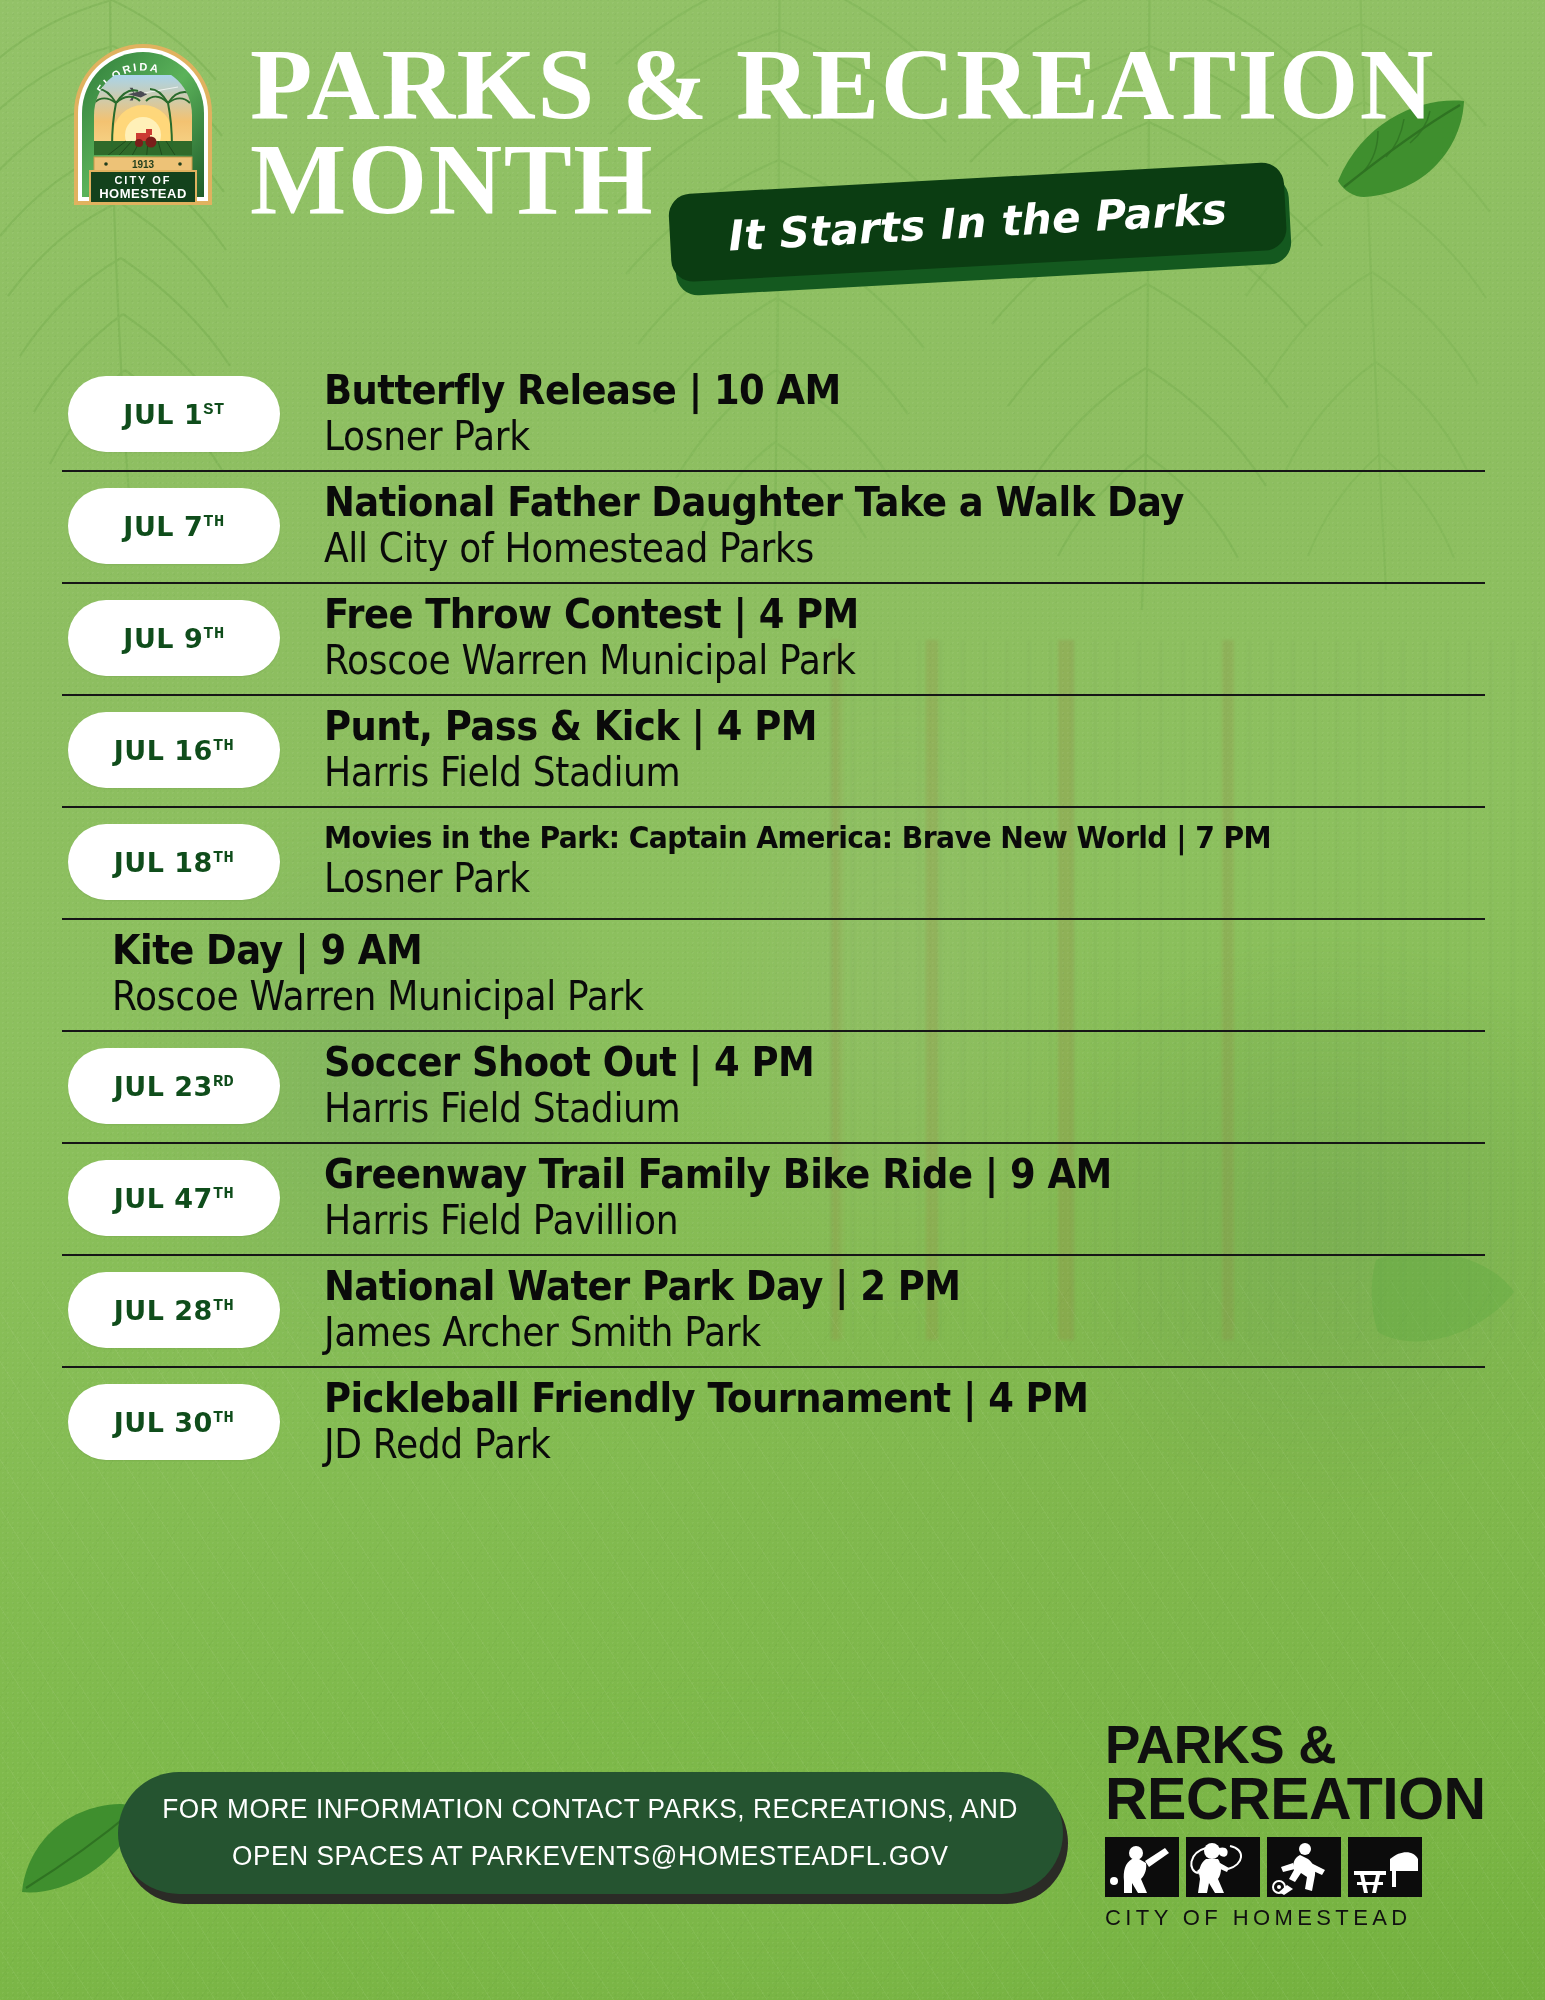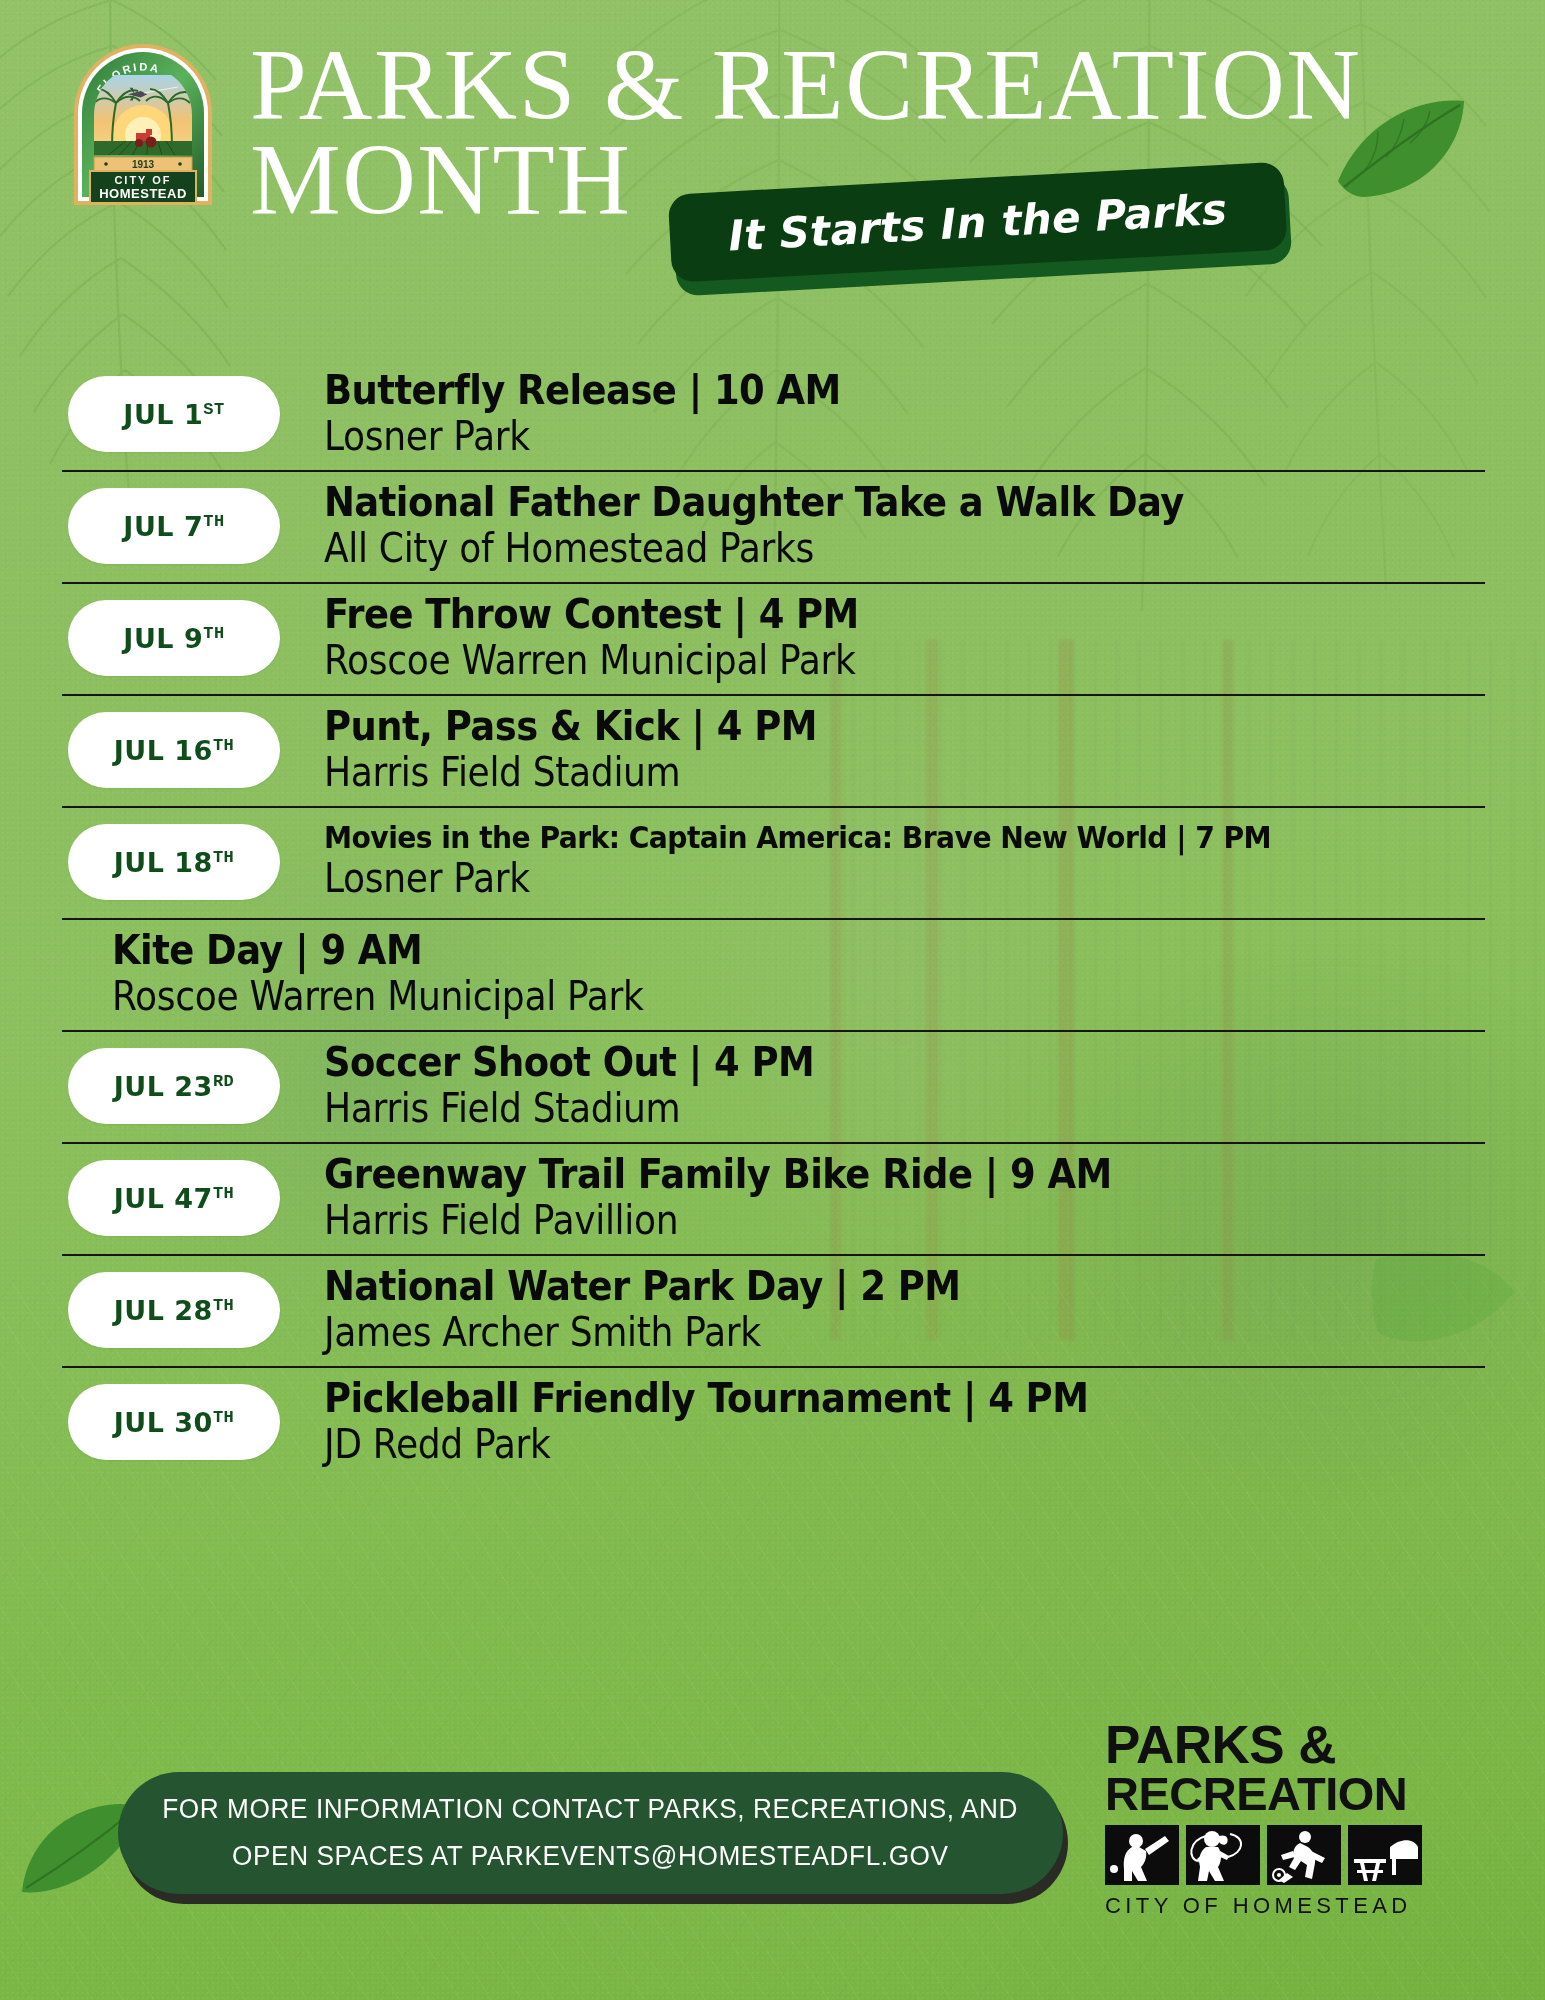--- a/index.html
+++ b/index.html
@@ -104,21 +104,21 @@
   }
   #city-seal svg { display: block; }
 
   #title-block {
     position: absolute;
     left: 250px; top: 38px;
     width: 1180px;
   }
   .poster-title {
     font-family: "Liberation Serif", serif;
-    font-weight: 400;
+    font-weight: 700;
     color: #ffffff;
     font-size: 102px;
     line-height: 0.93;
     letter-spacing: 1.5px;
     text-transform: uppercase;
     white-space: nowrap;
   }
   .poster-title .line2 { display: block; }
 
   #tagline-banner {
@@ -281,21 +281,21 @@
   }
   #parks-logo .l1, #parks-logo .l2 {
     font-family: "Liberation Sans", sans-serif;
     font-weight: 700;
     font-size: 53px;
     line-height: 0.96;
     color: #101010;
     letter-spacing: -0.5px;
     white-space: nowrap;
   }
-  #parks-logo .l2 { font-size: 47px; }
+  #parks-logo .l2 { font-size: 59px; }
   #parks-logo .tiles {
     display: flex;
     gap: 7px;
     margin-top: 9px;
   }
   #parks-logo .tile {
     width: 74px; height: 60px;
     background: #0c0c0c;
     overflow: hidden;
   }

